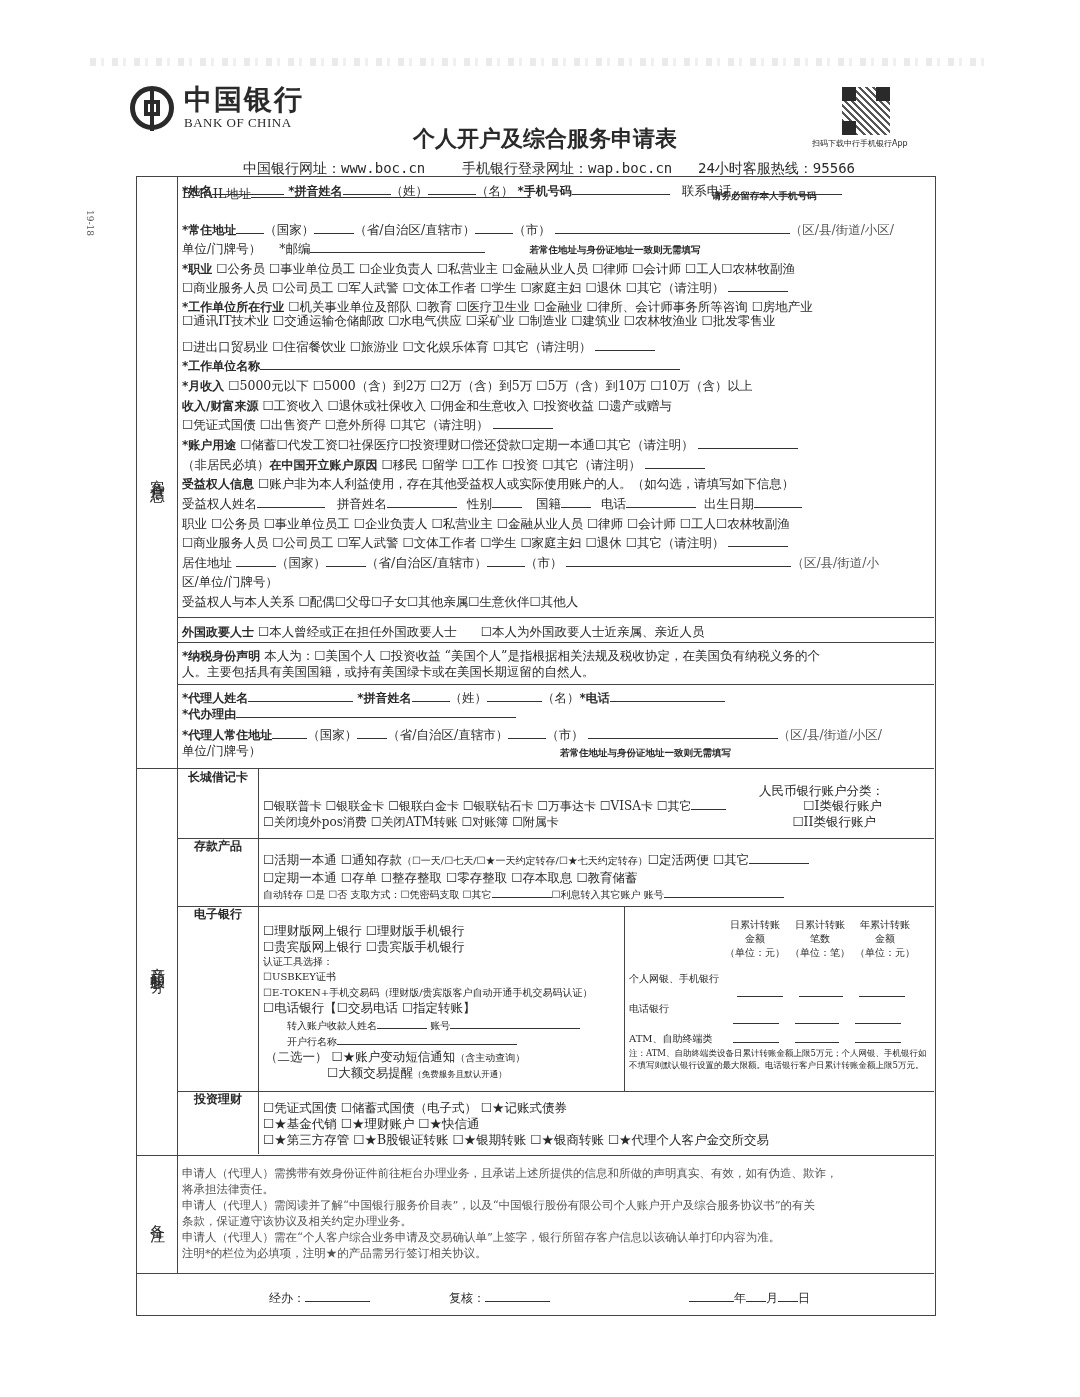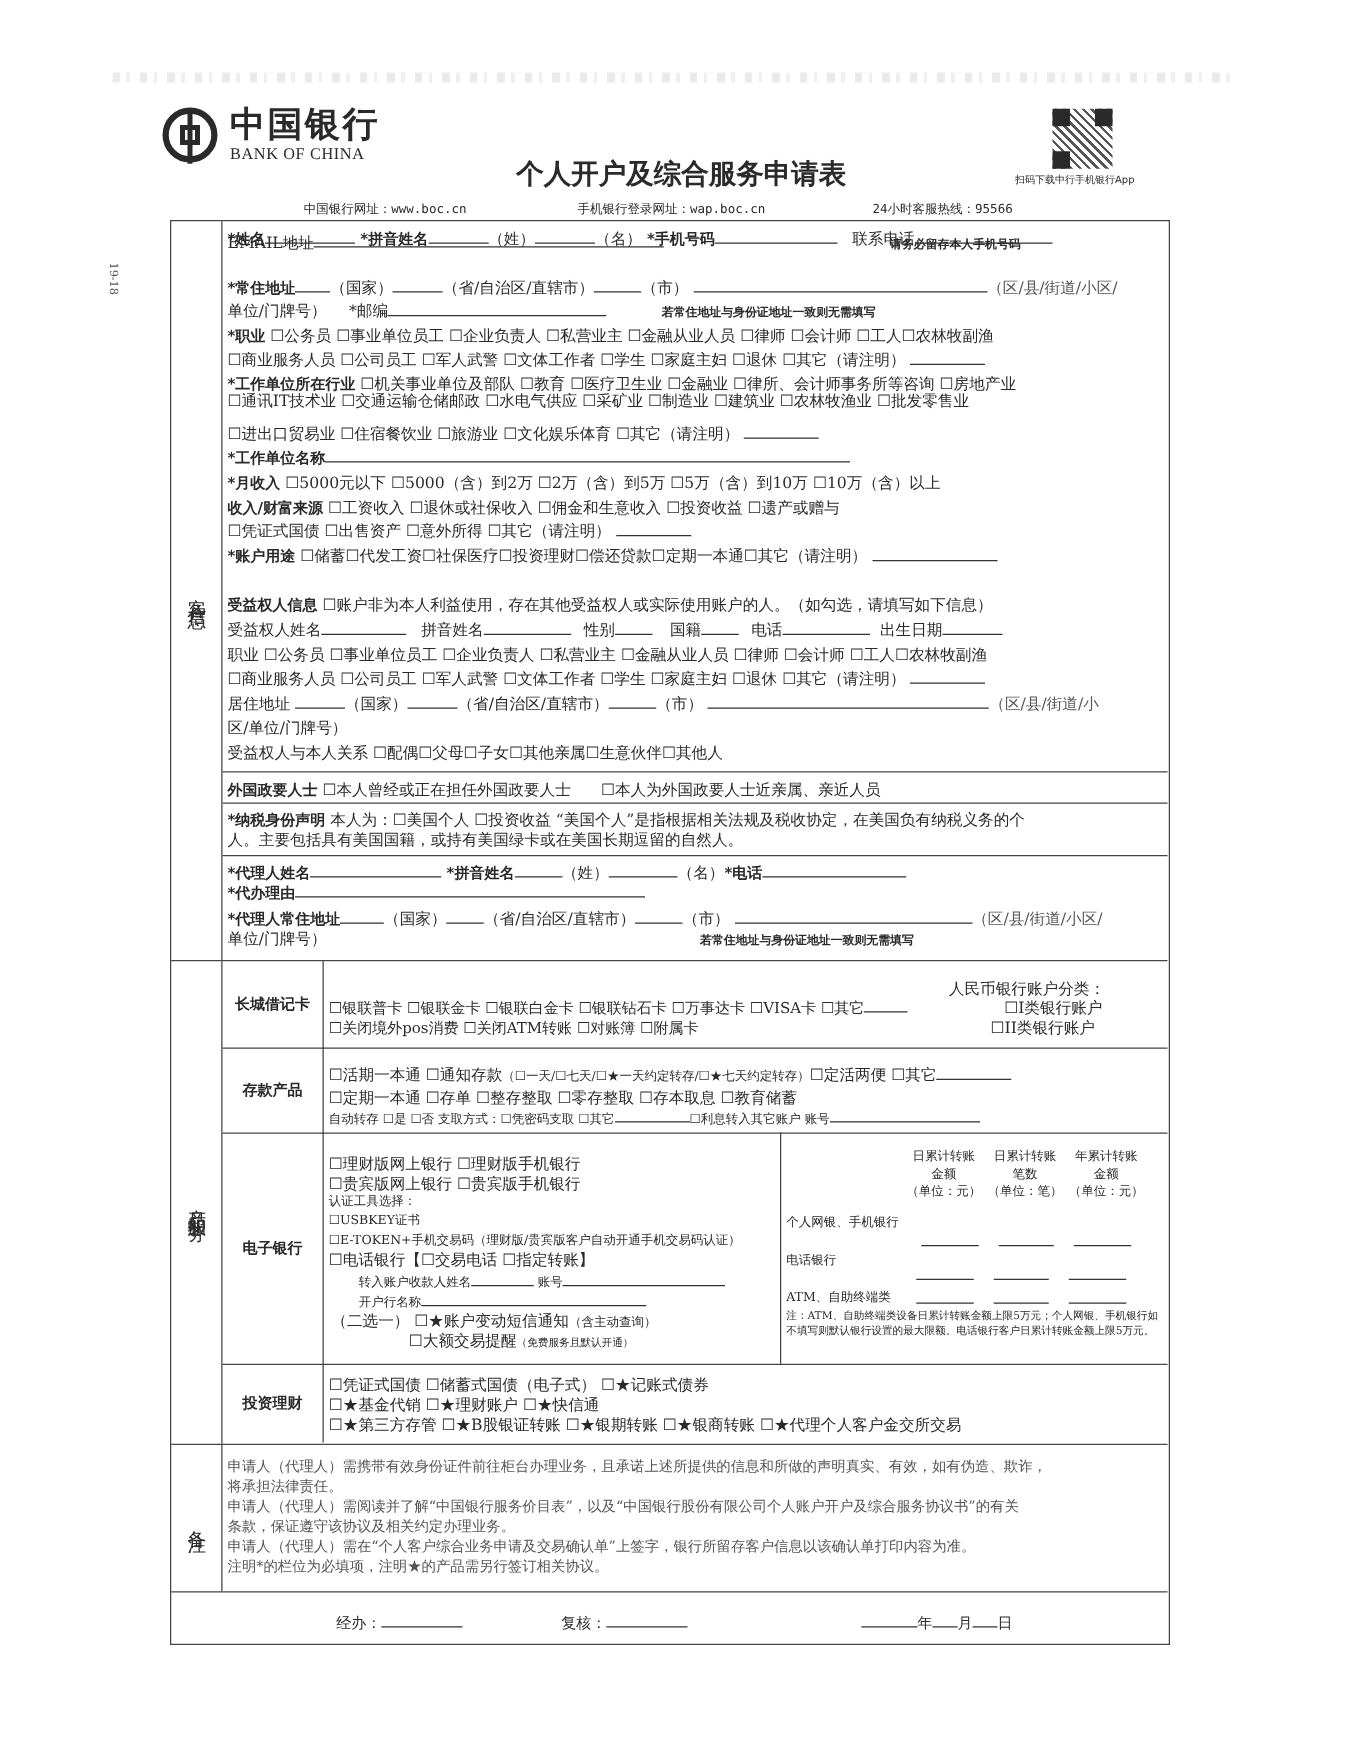--- a/index.html
+++ b/index.html
@@ -17,36 +17,36 @@
   .logo-cn { font-size: 28px; font-weight: bold; letter-spacing: 2px; line-height: 30px; font-family: "DejaVu Serif", serif; }
   .logo-en { font-size: 13px; letter-spacing: .5px; font-family: "Liberation Serif", serif; }
   .title { position: absolute; left: 0; width: 1080px; top: 124px; text-align: center; font-size: 22px; font-weight: bold; font-family: "DejaVu Sans", sans-serif; padding-left: 10px; box-sizing: border-box; }
   .qr { position: absolute; left: 842px; top: 87px; width: 48px; height: 48px;
     background:
       linear-gradient(#2a2a2a,#2a2a2a) 0 0/14px 14px no-repeat,
       linear-gradient(#2a2a2a,#2a2a2a) 34px 0/14px 14px no-repeat,
       linear-gradient(#2a2a2a,#2a2a2a) 0 34px/14px 14px no-repeat,
       repeating-linear-gradient(45deg,#555 0 2px,#fff 2px 5px); }
   .qr-caption { position: absolute; left: 812px; top: 138px; font-size: 8px; font-family: "DejaVu Sans", sans-serif; }
-  .sitebar { position: absolute; top: 160px; font-size: 10px; font-family: "DejaVu Sans Mono", monospace; }
+  .sitebar { position: absolute; top: 160px; font-size: 14px; font-family: "DejaVu Sans Mono", monospace; }
   .margin-code { position: absolute; left: 95px; top: 210px; font-size: 9px; transform: rotate(90deg); transform-origin: left top; color: #555; }
 
   .form { position: absolute; left: 136px; top: 176px; width: 800px; height: 1140px; border: 1.5px solid #444; box-sizing: border-box; font-size: 12.5px; }
   .sec { position: absolute; left: 0; width: 797px; border-bottom: 1.5px solid #444; box-sizing: border-box; }
   .sec-label { position: absolute; left: 0; top: 0; bottom: 0; width: 40px; border-right: 1.5px solid #444; display: flex; align-items: center; justify-content: center; }
   .sec-label span { writing-mode: vertical-rl; font-size: 15px; letter-spacing: 3px; }
   .sec-body { position: absolute; left: 41px; right: 0; top: 0; bottom: 0; }
   .line { position: absolute; left: 4px; right: 4px; white-space: nowrap; line-height: 18px; }
   .b { font-weight: bold; font-family: "DejaVu Sans", sans-serif; font-size: 12px; }
   .u { display: inline-block; border-bottom: 1px solid #333; height: 12px; vertical-align: baseline; }
   .note { font-size: 9.5px; font-weight: bold; font-family: "DejaVu Sans", sans-serif; }
   .row-sep { position: absolute; left: 0; right: 0; border-top: 1.5px solid #444; }
   .cb { white-space: nowrap; }
 
-  .sub-label { position: absolute; left: 0; width: 80px; border-right: 1.5px solid #444; display: flex; align-items: center; justify-content: center; font-size: 13px; }
+  .sub-label { position: absolute; left: 0; width: 80px; border-right: 1.5px solid #444; display: flex; align-items: flex-start; justify-content: center; font-size: 13px; }
   .sub-body { position: absolute; left: 81px; right: 0; }
   .small { font-size: 10px; }
   .tiny { font-size: 8.5px; line-height: 12px; }
   .remarks { color: #555; font-size: 11.5px; line-height: 15.5px; }
   .sig { position: absolute; top: 1122px; font-size: 12px; }
 </style>
 </head>
 <body>
 
 <div class="topnoise"></div>
@@ -95,20 +95,21 @@
       <div class="line" style="top:83px"><span class="b">*职业</span> <span class="cb">☐公务员 ☐事业单位员工 ☐企业负责人 ☐私营业主 ☐金融从业人员 ☐律师 ☐会计师 ☐工人☐农林牧副渔</span></div>
       <div class="line" style="top:102px"><span class="cb">☐商业服务人员 ☐公司员工 ☐军人武警 ☐文体工作者 ☐学生 ☐家庭主妇 ☐退休 ☐其它（请注明）</span> <span class="u" style="width:60px"></span></div>
       <div class="line" style="top:121px"><span class="b">*工作单位所在行业</span> <span class="cb">☐机关事业单位及部队 ☐教育 ☐医疗卫生业 ☐金融业 ☐律所、会计师事务所等咨询 ☐房地产业</span></div>
       <div class="line" style="top:135px"><span class="cb">☐通讯IT技术业 ☐交通运输仓储邮政 ☐水电气供应 ☐采矿业 ☐制造业 ☐建筑业 ☐农林牧渔业 ☐批发零售业</span></div>
       <div class="line" style="top:161px"><span class="cb">☐进出口贸易业 ☐住宿餐饮业 ☐旅游业 ☐文化娱乐体育 ☐其它（请注明）</span> <span class="u" style="width:60px"></span></div>
       <div class="line" style="top:180px"><span class="b">*工作单位名称</span><span class="u" style="width:420px"></span></div>
       <div class="line" style="top:200px"><span class="b">*月收入</span> <span class="cb">☐5000元以下 ☐5000（含）到2万 ☐2万（含）到5万 ☐5万（含）到10万 ☐10万（含）以上</span></div>
       <div class="line" style="top:220px"><span class="b">收入/财富来源</span> <span class="cb">☐工资收入 ☐退休或社保收入 ☐佣金和生意收入 ☐投资收益 ☐遗产或赠与</span></div>
       <div class="line" style="top:239px"><span class="cb">☐凭证式国债 ☐出售资产 ☐意外所得 ☐其它（请注明）</span> <span class="u" style="width:60px"></span></div>
       <div class="line" style="top:259px"><span class="b">*账户用途</span> <span class="cb">☐储蓄☐代发工资☐社保医疗☐投资理财☐偿还贷款☐定期一本通☐其它（请注明）</span> <span class="u" style="width:100px"></span></div>
+      <div class="line" style="top:279px"><span>（非居民必填）</span><span class="b">在中国开立账户原因</span> <span class="cb">☐移民 ☐留学 ☐工作 ☐投资 ☐其它（请注明）</span> <span class="u" style="width:60px"></span></div>
       <div class="line" style="top:298px"><span class="b">受益权人信息</span> <span class="cb">☐账户非为本人利益使用，存在其他受益权人或实际使用账户的人。（如勾选，请填写如下信息）</span></div>
       <div class="line" style="top:318px">
         <span>受益权人姓名</span><span class="u" style="width:68px"></span>
         <span style="margin-left:8px">拼音姓名</span><span class="u" style="width:70px"></span>
         <span style="margin-left:6px">性别</span><span class="u" style="width:30px"></span>
         <span style="margin-left:10px">国籍</span><span class="u" style="width:30px"></span>
         <span style="margin-left:6px">电话</span><span class="u" style="width:70px"></span>
         <span style="margin-left:4px">出生日期</span><span class="u" style="width:48px"></span>
       </div>
       <div class="line" style="top:338px"><span>职业</span> <span class="cb">☐公务员 ☐事业单位员工 ☐企业负责人 ☐私营业主 ☐金融从业人员 ☐律师 ☐会计师 ☐工人☐农林牧副渔</span></div>

